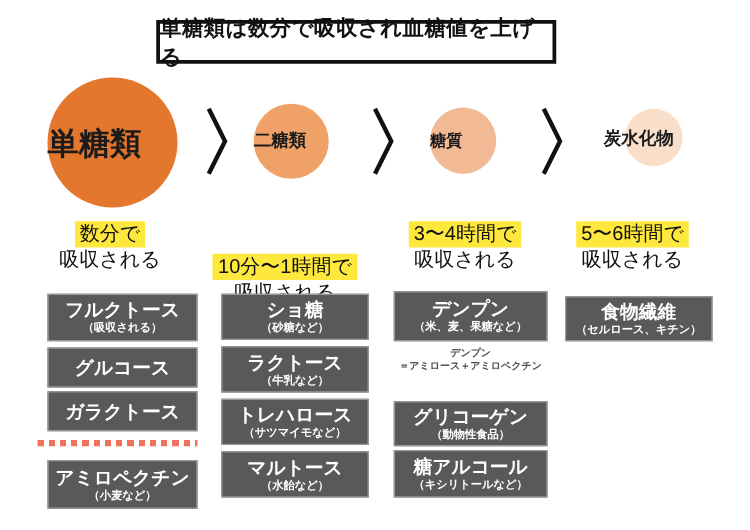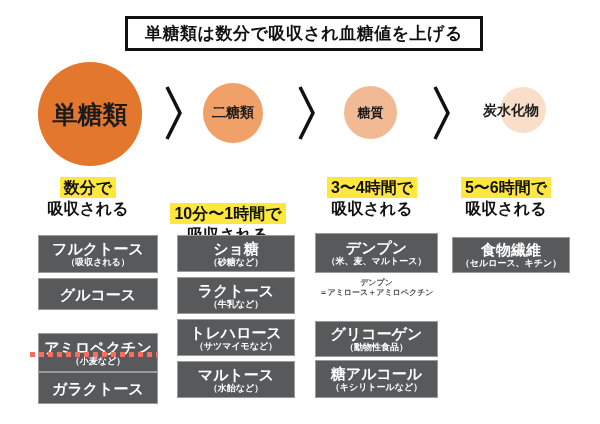--- a/index.html
+++ b/index.html
@@ -1,38 +1,38 @@
 <!DOCTYPE html>
 <html><head>
 <meta charset="utf-8">
 <style>
   html,body{margin:0;padding:0;width:600px;height:424px;background:#fff;
     font-family:"Liberation Sans","DejaVu Sans",sans-serif;}
   .canvas{position:relative;width:600px;height:424px;background:#fff;overflow:hidden;color:#111;}
 
   
-  .title-box{position:absolute;left:125px;top:16px;width:358px;height:35px;
-    border:3px solid #111;box-sizing:border-box;display:flex;align-items:center;justify-content:center;
+  .title-box{position:absolute;left:125px;top:16px;width:320px;height:35px;
+    border:3px solid #111;box-sizing:border-box;display:flex;align-items:center;justify-content:flex-end;
     font-weight:bold;font-size:17px;letter-spacing:0.5px;background:#fff;}
 
   
-  .circle{position:absolute;border-radius:50%;display:flex;align-items:center;justify-content:center;
+  .circle{position:absolute;border-radius:50%;display:flex;align-items:center;justify-content:flex-start;
     font-weight:bold;color:#1b1b1b;white-space:nowrap;}
   .c1{left:38px;top:62px;width:104px;height:104px;background:#E2772D;font-size:25px;}
   .c2{left:203px;top:83px;width:60px;height:60px;background:#EFA168;font-size:14px;}
   .c3{left:344px;top:86px;width:53px;height:53px;background:#F2BA94;font-size:13px;}
   .c4{left:500px;top:87px;width:46px;height:46px;background:#F9DFC9;}
   .c4label{position:absolute;left:451px;top:102px;width:120px;text-align:center;
     font-weight:bold;font-size:14px;color:#1b1b1b;}
 
   .chev{position:absolute;top:85px;width:18px;height:56px;}
   .chev1{left:165px;} .chev2{left:298px;} .chev3{left:433px;}
 
   
-  .time{position:absolute;top:177px;text-align:center;font-weight:bold;font-size:16px;
+  .time{position:absolute;top:177px;text-align:center;font-weight:normal;font-size:16px;
     line-height:21px;color:#111;}
   .t1{left:20px;width:136px;} .t2{left:160px;width:136px;margin-top:26px;}
   .t3{left:304px;width:136px;} .t4{left:438px;width:136px;}
   .hl{background:#FFE83E;padding:0 4px;display:inline-block;}
 
   
   .col{position:absolute;}
   .col1{left:38px;top:235px;width:120px;}
   .col2{left:177px;top:235px;width:118px;}
   .col3{left:315px;top:233px;width:123px;}
@@ -107,26 +107,26 @@
   </div>
 
   <div class="col col1">
     <div class="box h38 mb5">
       <div class="main">フルクトース</div>
       <div class="sub">（吸収される）</div>
     </div>
     <div class="box h32 mb3">
       <div class="main">グルコース</div>
     </div>
+    <div class="box h32">
+      <div class="main">ガラクトース</div>
+    </div>
     <div class="box h39 mt23">
       <div class="main">アミロペクチン</div>
       <div class="sub">（小麦など）</div>
-    </div>
-    <div class="box h32">
-      <div class="main">ガラクトース</div>
     </div>
   </div>
   <div class="divider"></div>
 
   <div class="col col2">
     <div class="box h37 mb5">
       <div class="main">ショ糖</div>
       <div class="sub">（砂糖など）</div>
     </div>
     <div class="box h37 mb5">
@@ -139,21 +139,21 @@
     </div>
     <div class="box h37">
       <div class="main">マルトース</div>
       <div class="sub">（水飴など）</div>
     </div>
   </div>
 
   <div class="col col3">
     <div class="box h40">
       <div class="main">デンプン</div>
-      <div class="sub">（米、麦、マルトース）</div>
+      <div class="sub">（米、麦、果糖など）</div>
     </div>
     <div class="note">
       <div>デンプン</div>
       <div>＝アミロース＋アミロペクチン</div>
     </div>
     <div class="box h36 mt7">
       <div class="main">グリコーゲン</div>
       <div class="sub">（動物性食品）</div>
     </div>
     <div class="box h38 mt3">

